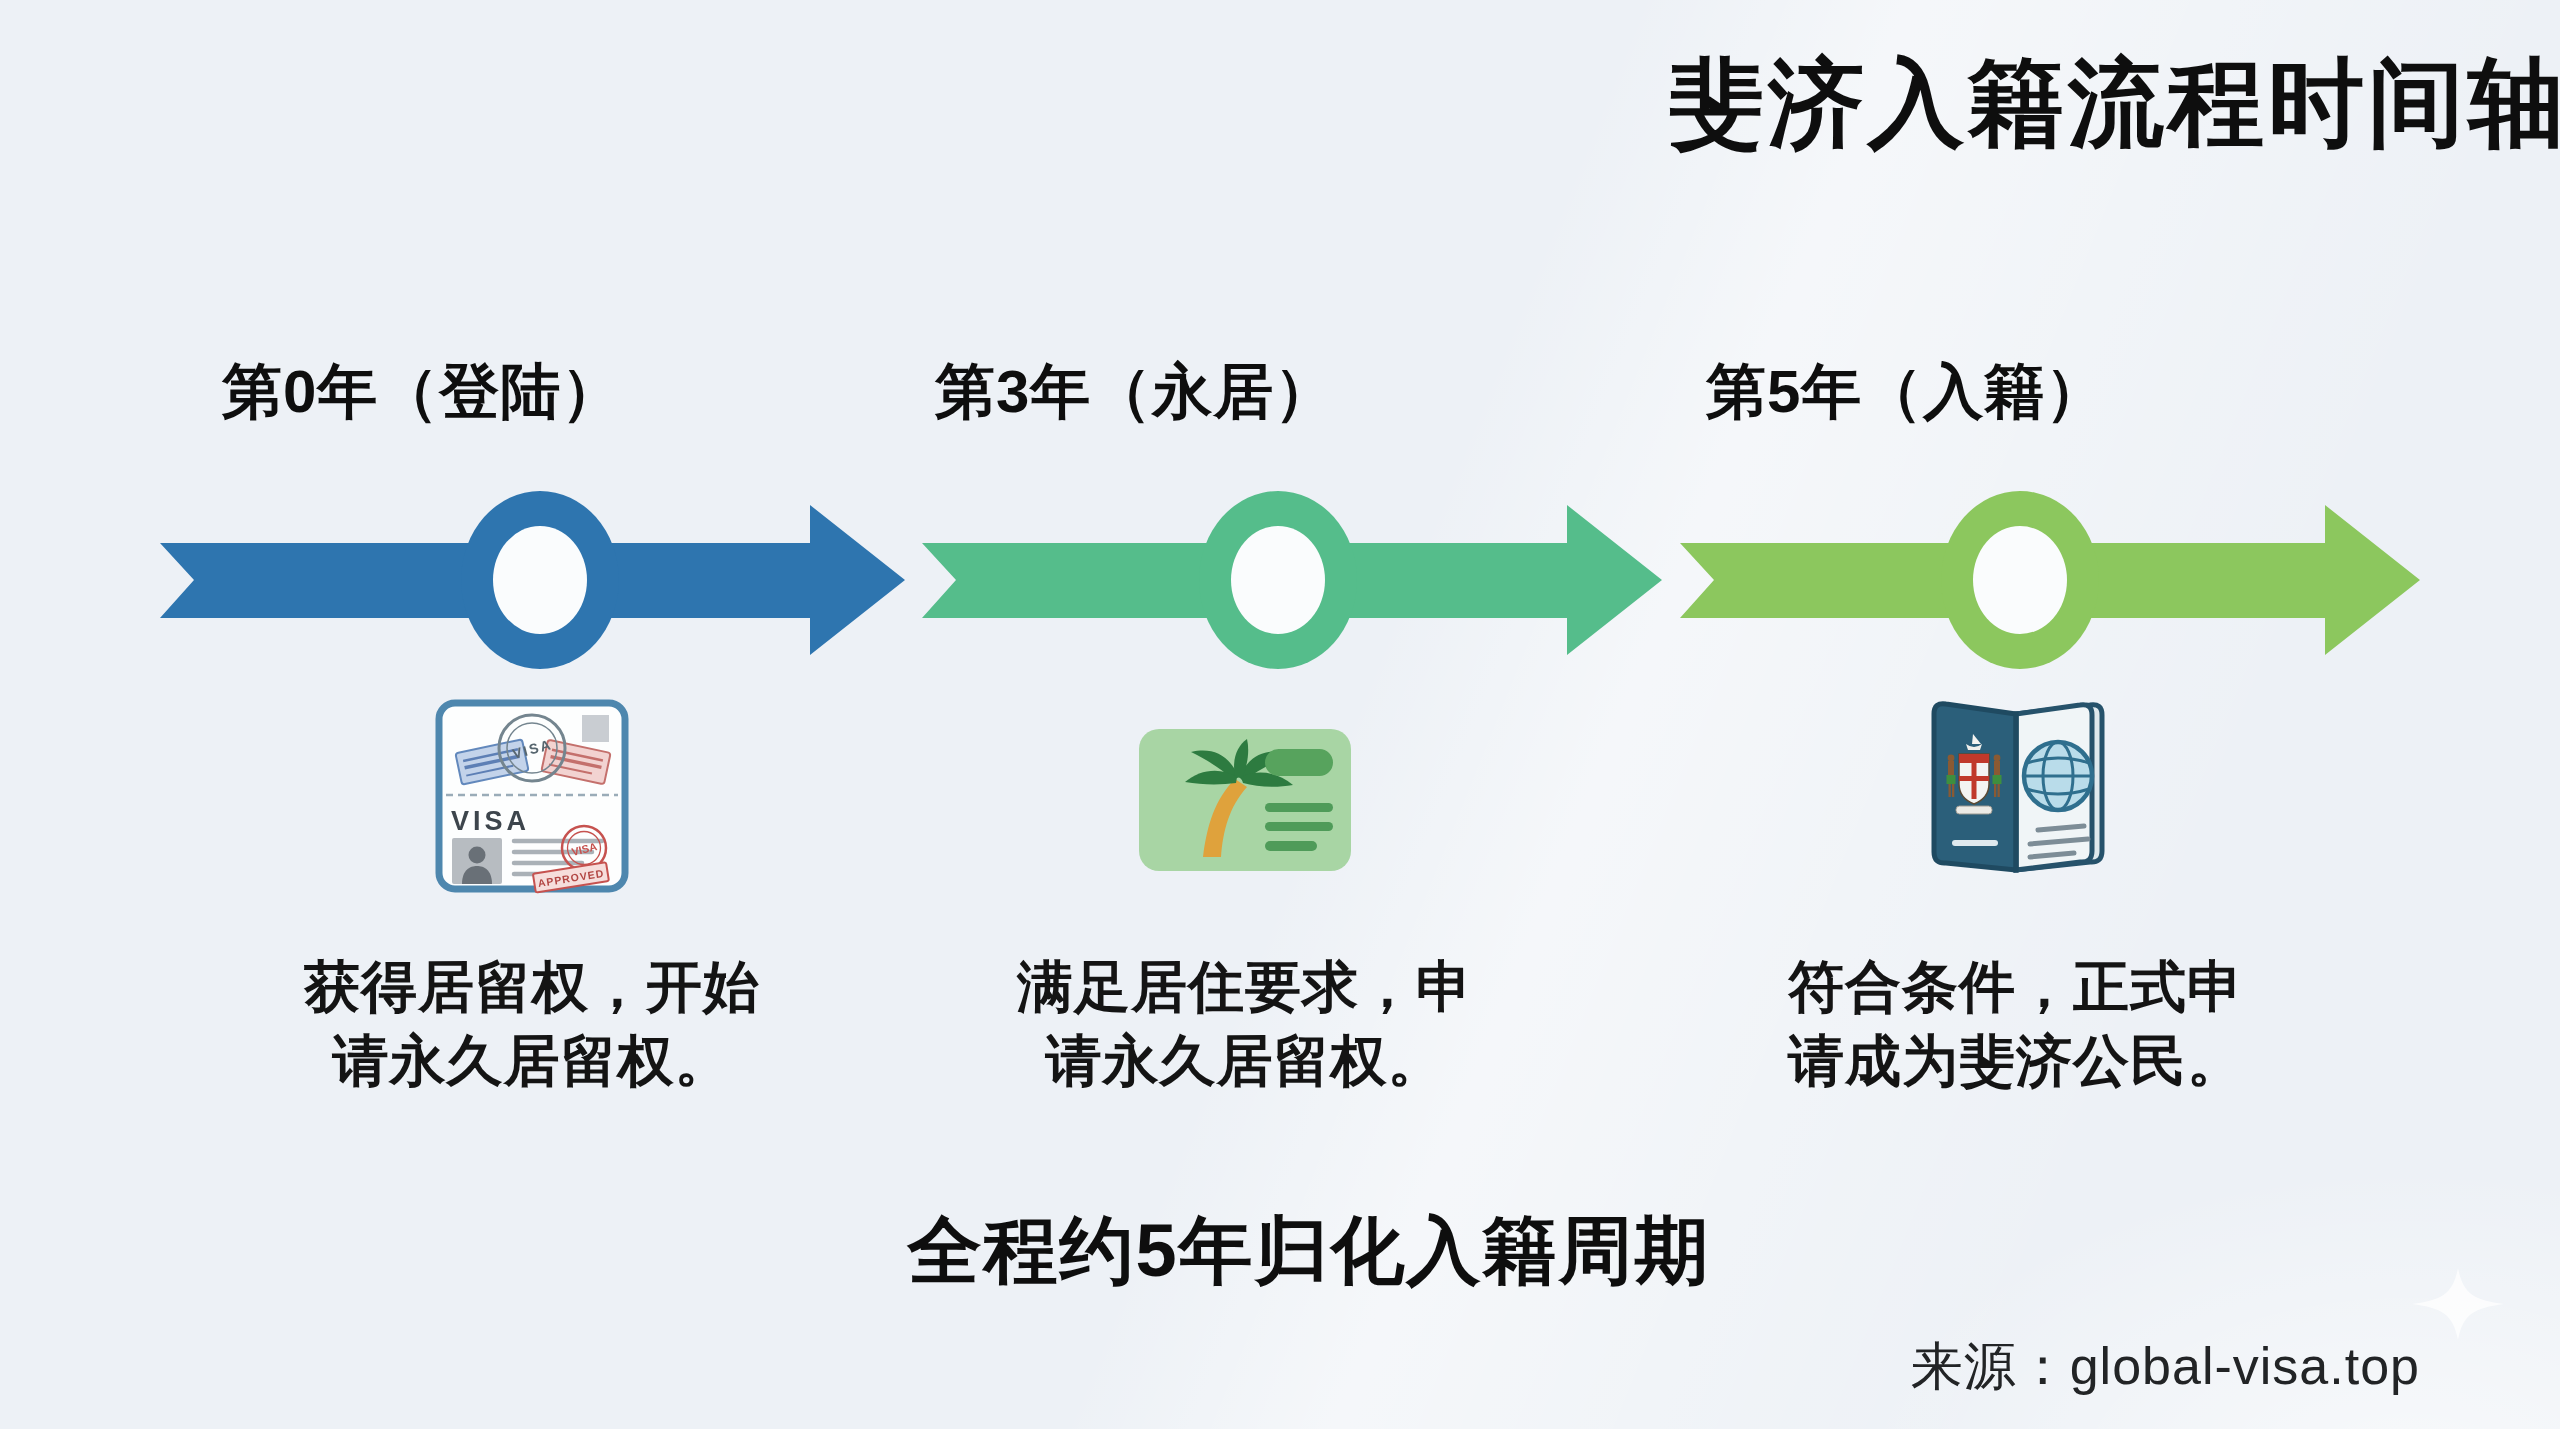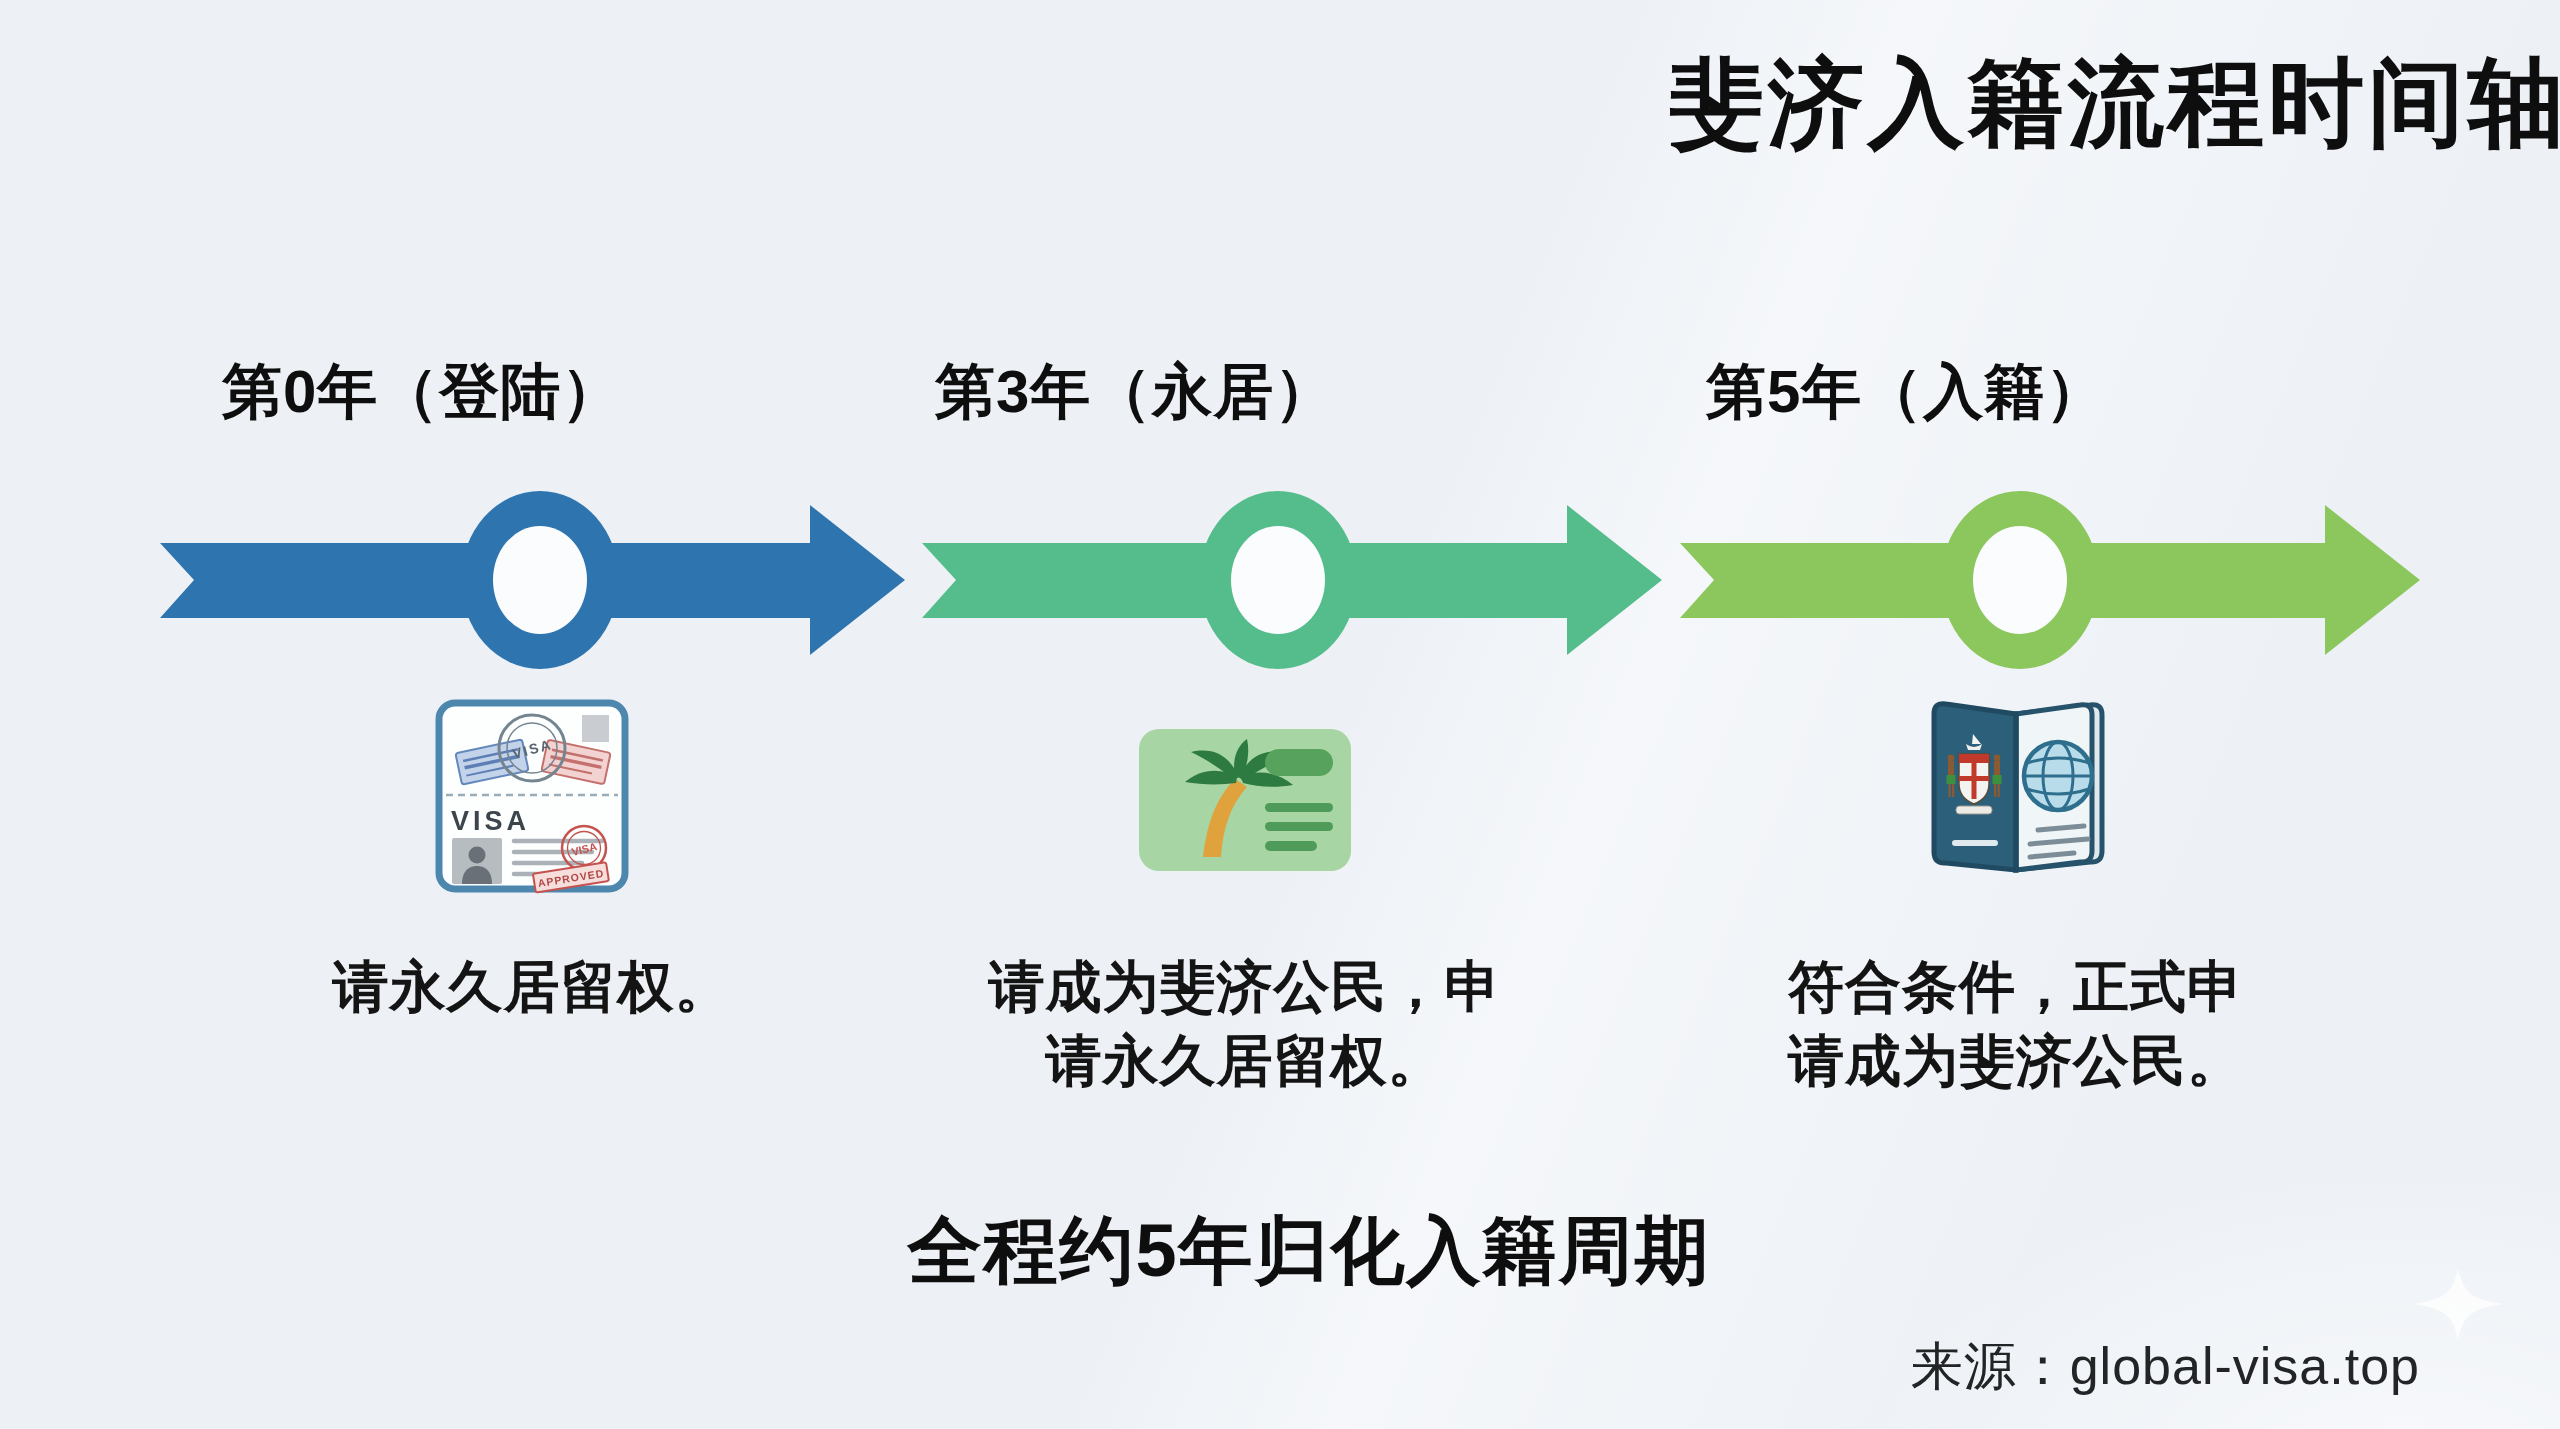--- a/index.html
+++ b/index.html
@@ -102,20 +102,21 @@
         <circle cx="150" cy="150" r="16.5" fill="none" stroke="#c6524f" stroke-width="1.3"></circle>
         <text x="150" y="155" transform="rotate(-14 150 150)" text-anchor="middle" font-size="11" font-weight="bold" fill="#c6524f">VISA</text>
       </g>
       <g transform="rotate(-9 136 180)">
         <rect x="100" y="170" width="74" height="19" rx="2" fill="#f6dedc" stroke="#c6524f" stroke-width="2"></rect>
         <text x="137" y="184" text-anchor="middle" font-size="10.5" font-weight="bold" letter-spacing="1" fill="#b24744">APPROVED</text>
       </g>
     </svg>
 
     <div class="stage-desc">
+      <div>获得居留权，开始</div>
       <div>请永久居留权。</div>
     </div>
   </div>
 
   <div class="stage s2">
     <div class="stage-label">第3年（永居）</div>
 
     <svg class="stage-icon" width="216" height="146" viewBox="0 0 216 146" aria-hidden="true">
       <rect x="2" y="2" width="212" height="142" rx="20" fill="#a8d5a4"></rect>
       <path d="M66,130 C70,98 78,72 98,52 L110,60 C92,80 86,104 84,130 Z" fill="#dfa23c"></path>
@@ -128,21 +129,21 @@
       </g>
       <rect x="128" y="22" width="68" height="27" rx="13.5" fill="#57a35d"></rect>
       <g fill="#4f9b59">
         <rect x="128" y="76" width="68" height="9" rx="4.5"></rect>
         <rect x="128" y="95" width="68" height="9" rx="4.5"></rect>
         <rect x="128" y="114" width="52" height="10" rx="5"></rect>
       </g>
     </svg>
 
     <div class="stage-desc">
-      <div>请成为斐济公民，申</div>
+      <div>满足居住要求，申</div>
       <div>请永久居留权。</div>
     </div>
   </div>
 
   <div class="stage s3">
     <div class="stage-label">第5年（入籍）</div>
 
     <svg class="stage-icon" width="208" height="192" viewBox="0 0 208 192" aria-hidden="true">
 
       <path d="M104,20 L178,11 Q190,9 190,21 L190,157 Q190,169 178,168 L104,176 Z" fill="#dfe9ed" stroke="#26526b" stroke-width="5"></path>

